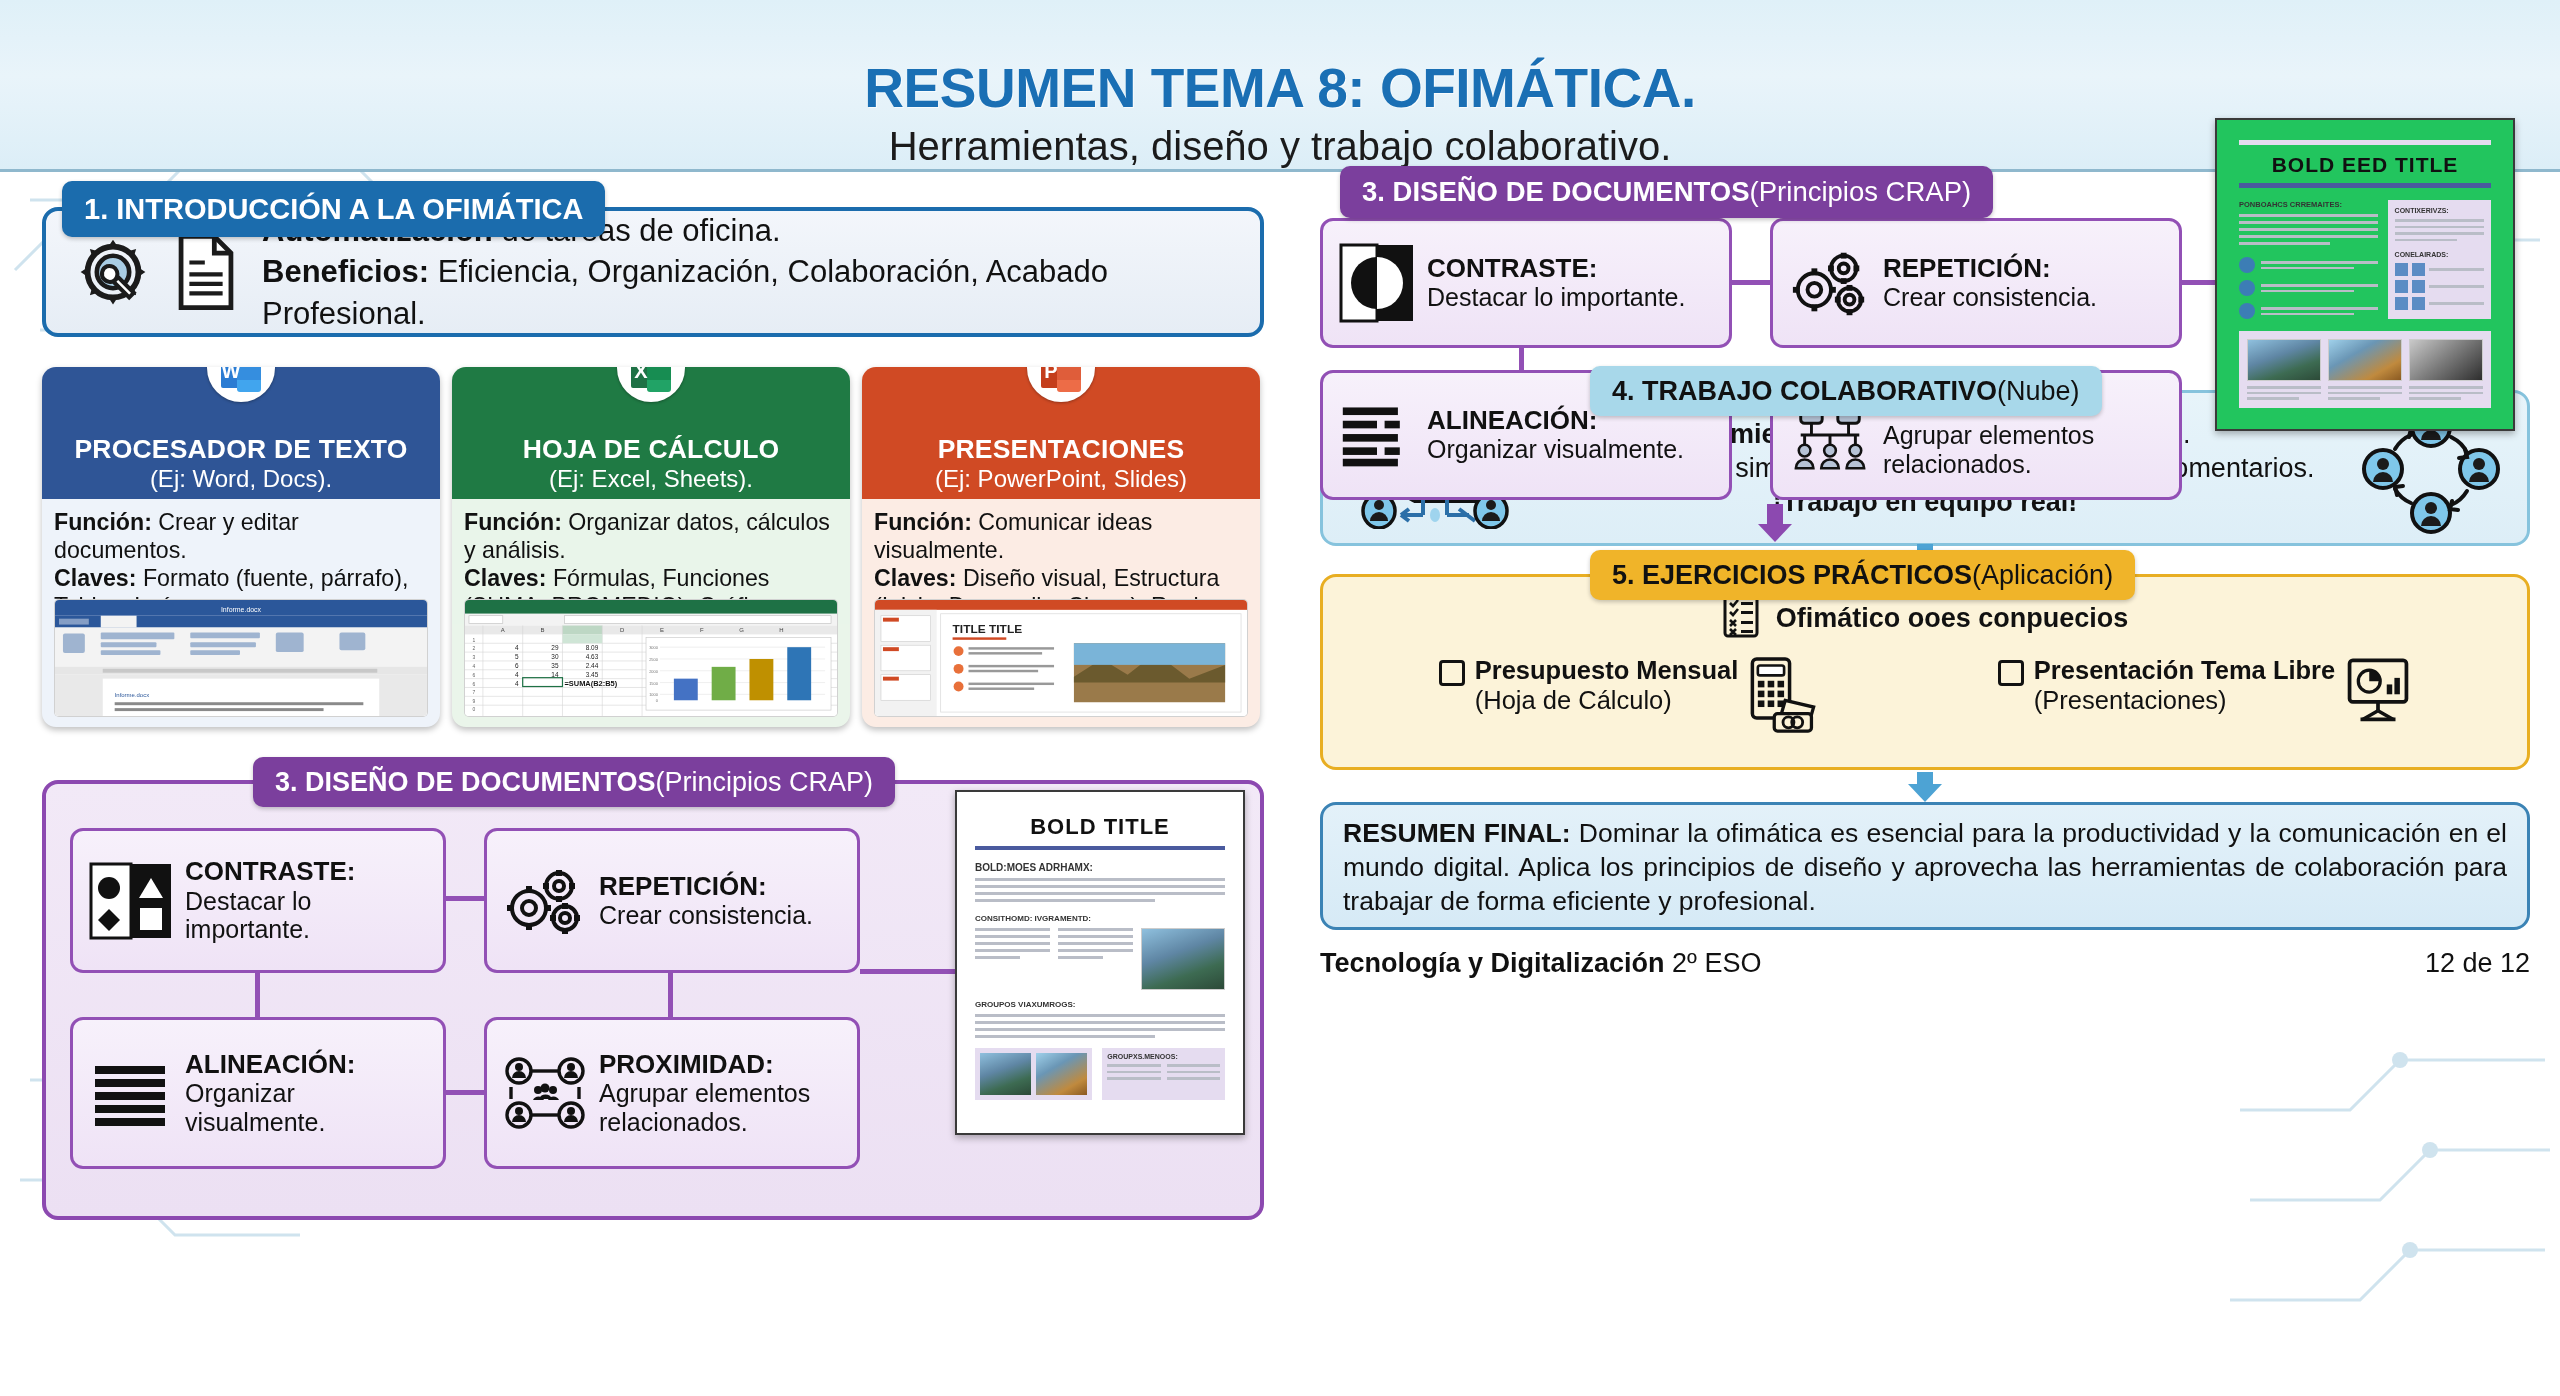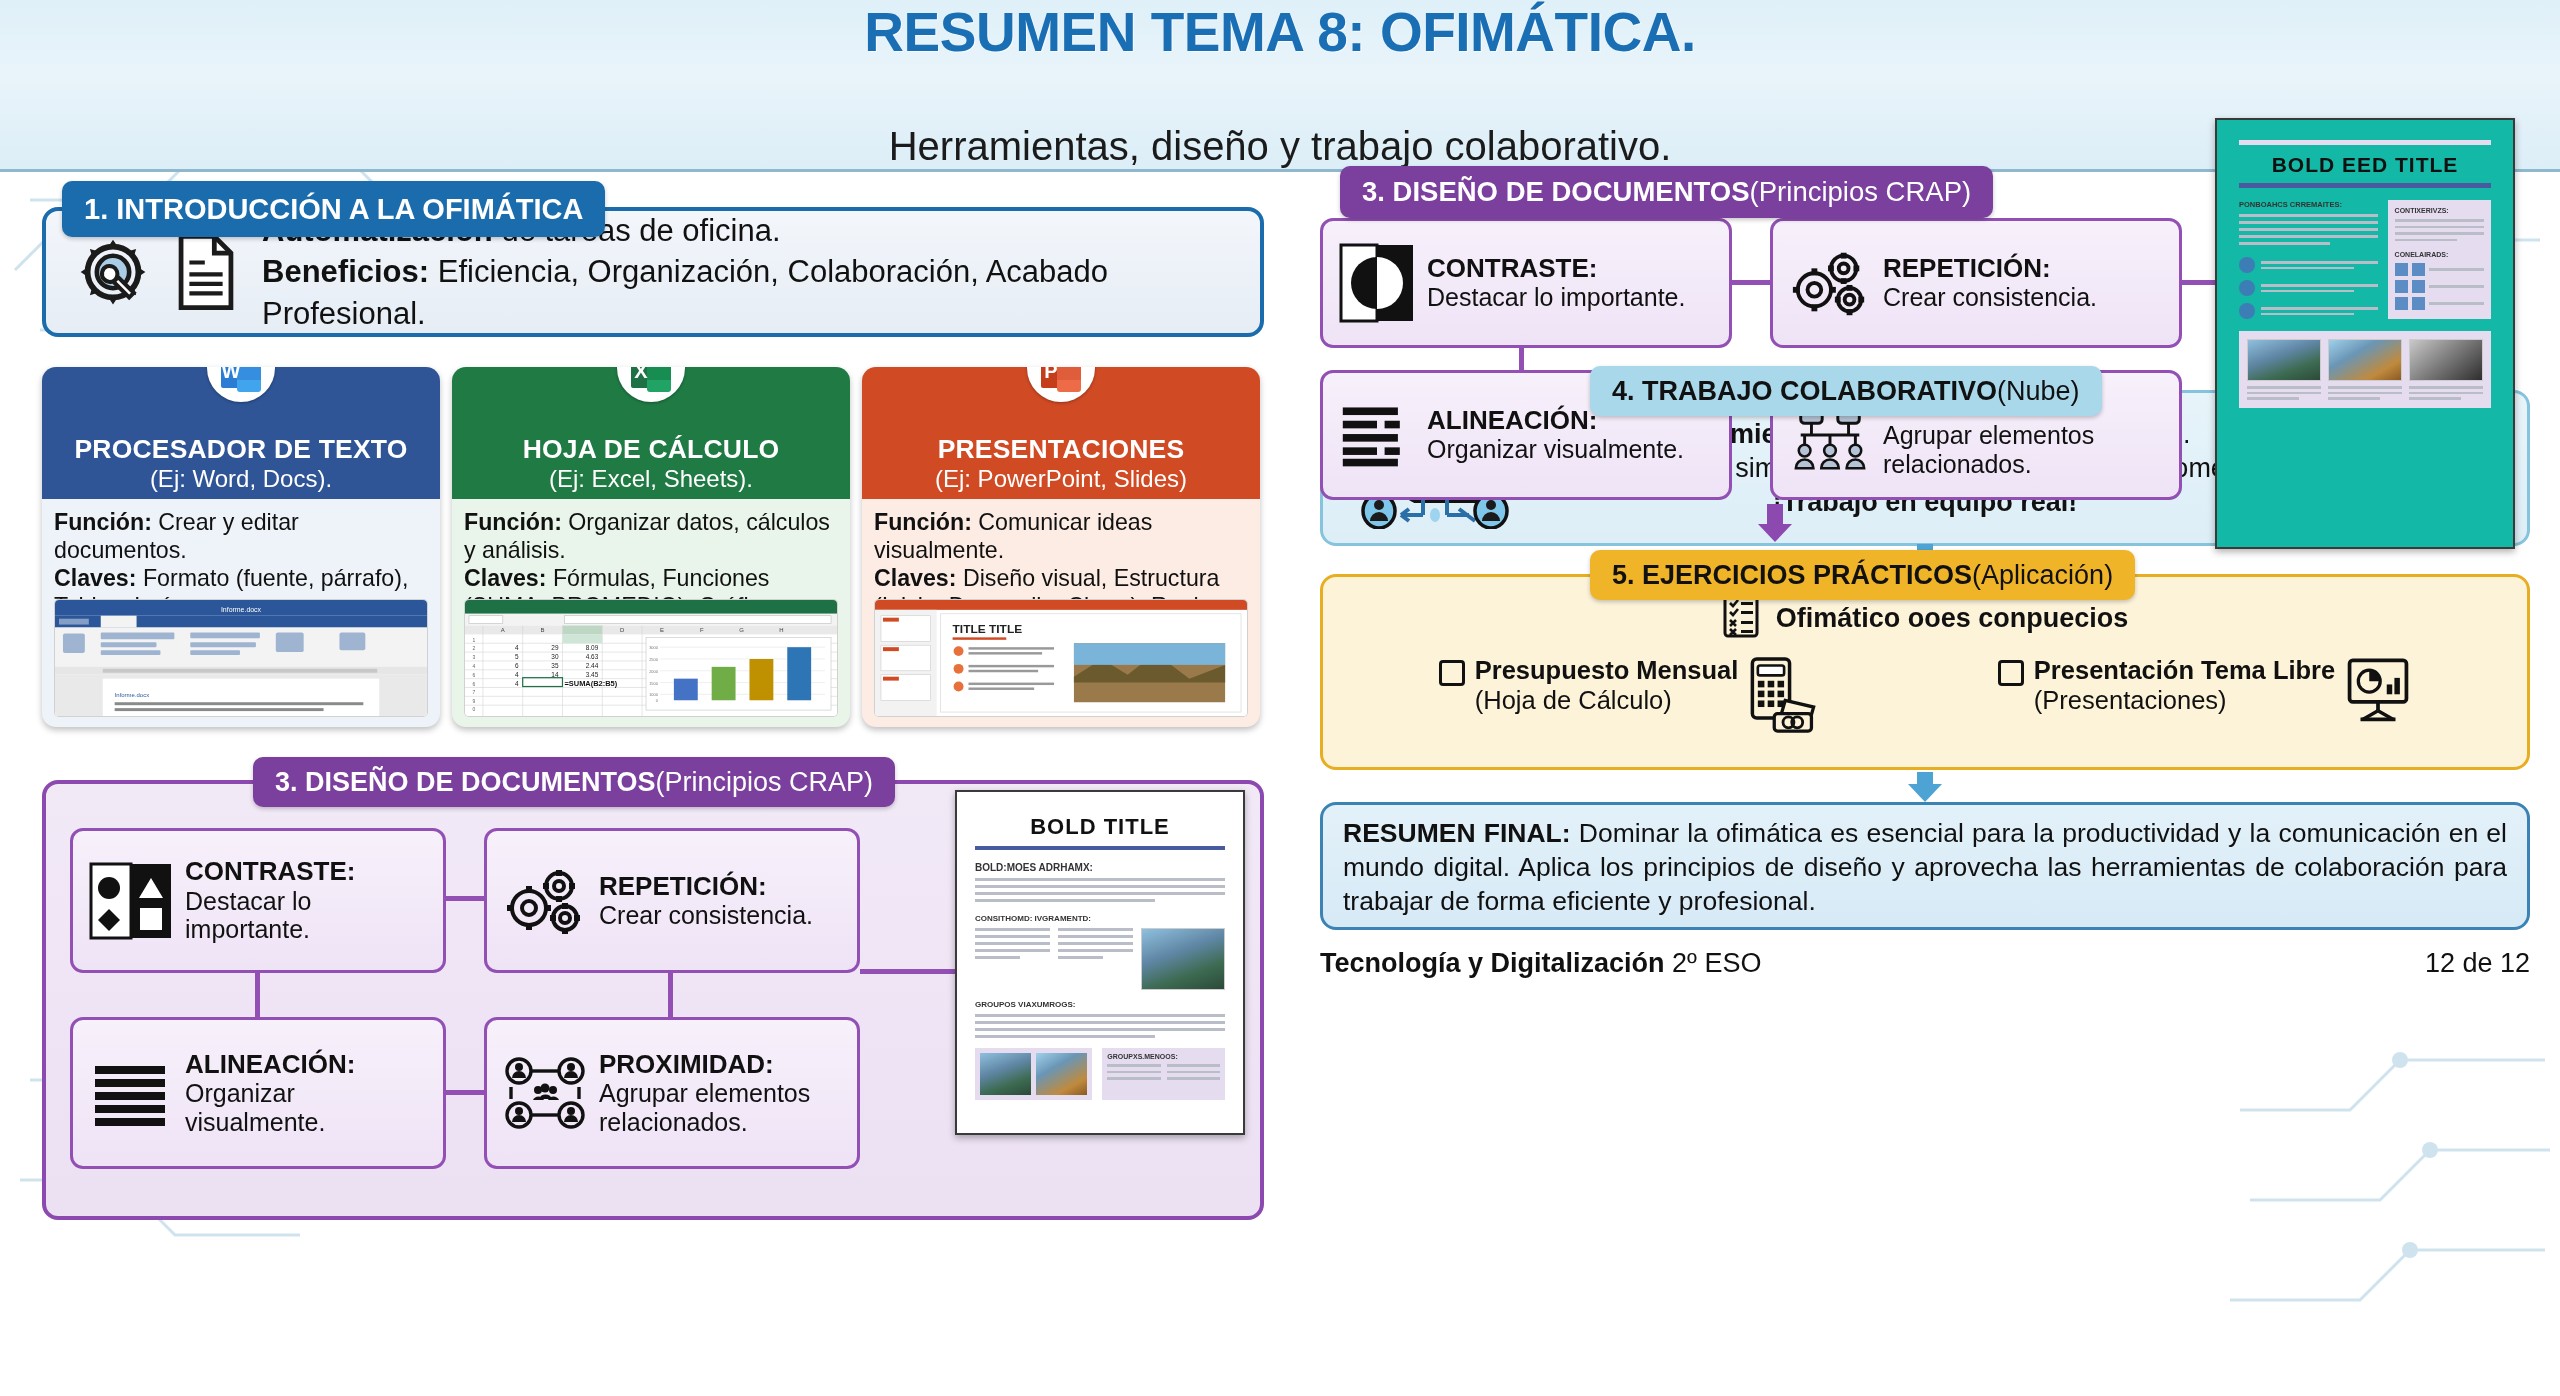--- a/index.html
+++ b/index.html
@@ -17,21 +17,21 @@
     z-index:0;
   }
   .circuit-bg svg{ position:absolute; inset:0; width:100%; height:100%; }
 
   
   .header{
     position:absolute; left:0; top:0; width:2560px; height:172px;
     background:linear-gradient(180deg,#dff0f8 0%,#e9f4fa 45%,#dceef7 100%);
     border-bottom:3px solid #8fb8cd;
     z-index:2;
-    display:flex; flex-direction:column; align-items:center; justify-content:space-between;
+    display:flex; flex-direction:column; align-items:center; justify-content:flex-end;
   }
   .header h1{
     font-size:55px; font-weight:bold; color:#1a6fb4;
     letter-spacing:-0.5px;
     text-shadow:1px 1px 0 rgba(255,255,255,.7);
   }
   .header h2{
     font-size:40px; font-weight:normal; color:#1b1b1b; margin-top:4px;
   }
 
@@ -125,22 +125,22 @@
 
   #docPrevL{
     position:absolute; left:955px; top:618px; width:290px; height:345px;
     background:#fff; border:2px solid #3a3a3a; z-index:5; overflow:hidden;
     box-shadow:0 3px 7px rgba(0,0,0,.3);
   }
 
   
   #crapPillR{ left:1340px; top:-6px; height:52px; background:#7b3f9d; font-size:27.5px; }
   #docPrevR{
-    position:absolute; left:2215px; top:-54px; width:300px; height:431px;
-    background:#14b8a6; border:2px solid #3a3a3a; z-index:5; overflow:hidden;
+    position:absolute; left:2215px; top:-54px; width:300px; height:313px;
+    background:#22c55e; border:2px solid #3a3a3a; z-index:5; overflow:hidden;
     box-shadow:0 3px 7px rgba(0,0,0,.3);
   }
 
   
   #colPill{ left:1590px; top:194px; height:50px; background:#a8d8ea; color:#111; font-size:27px; }
   #colPanel{
     left:1320px; top:218px; width:1210px; height:156px;
     background:linear-gradient(180deg,#e7f4fa,#ddeef7);
     border:3px solid #86c3dd;
     display:flex; align-items:center; justify-content:center;

